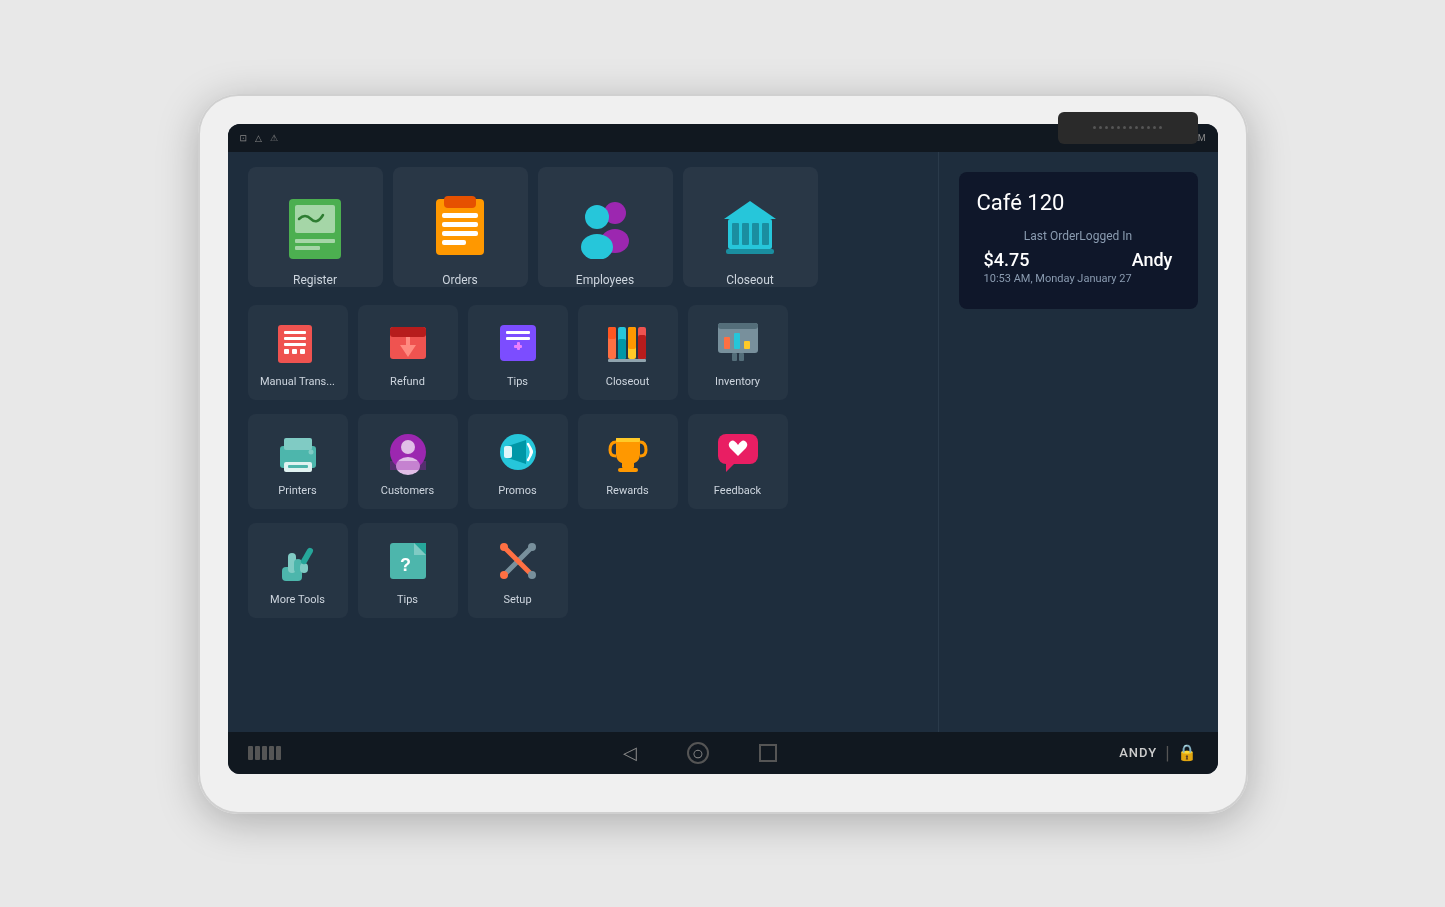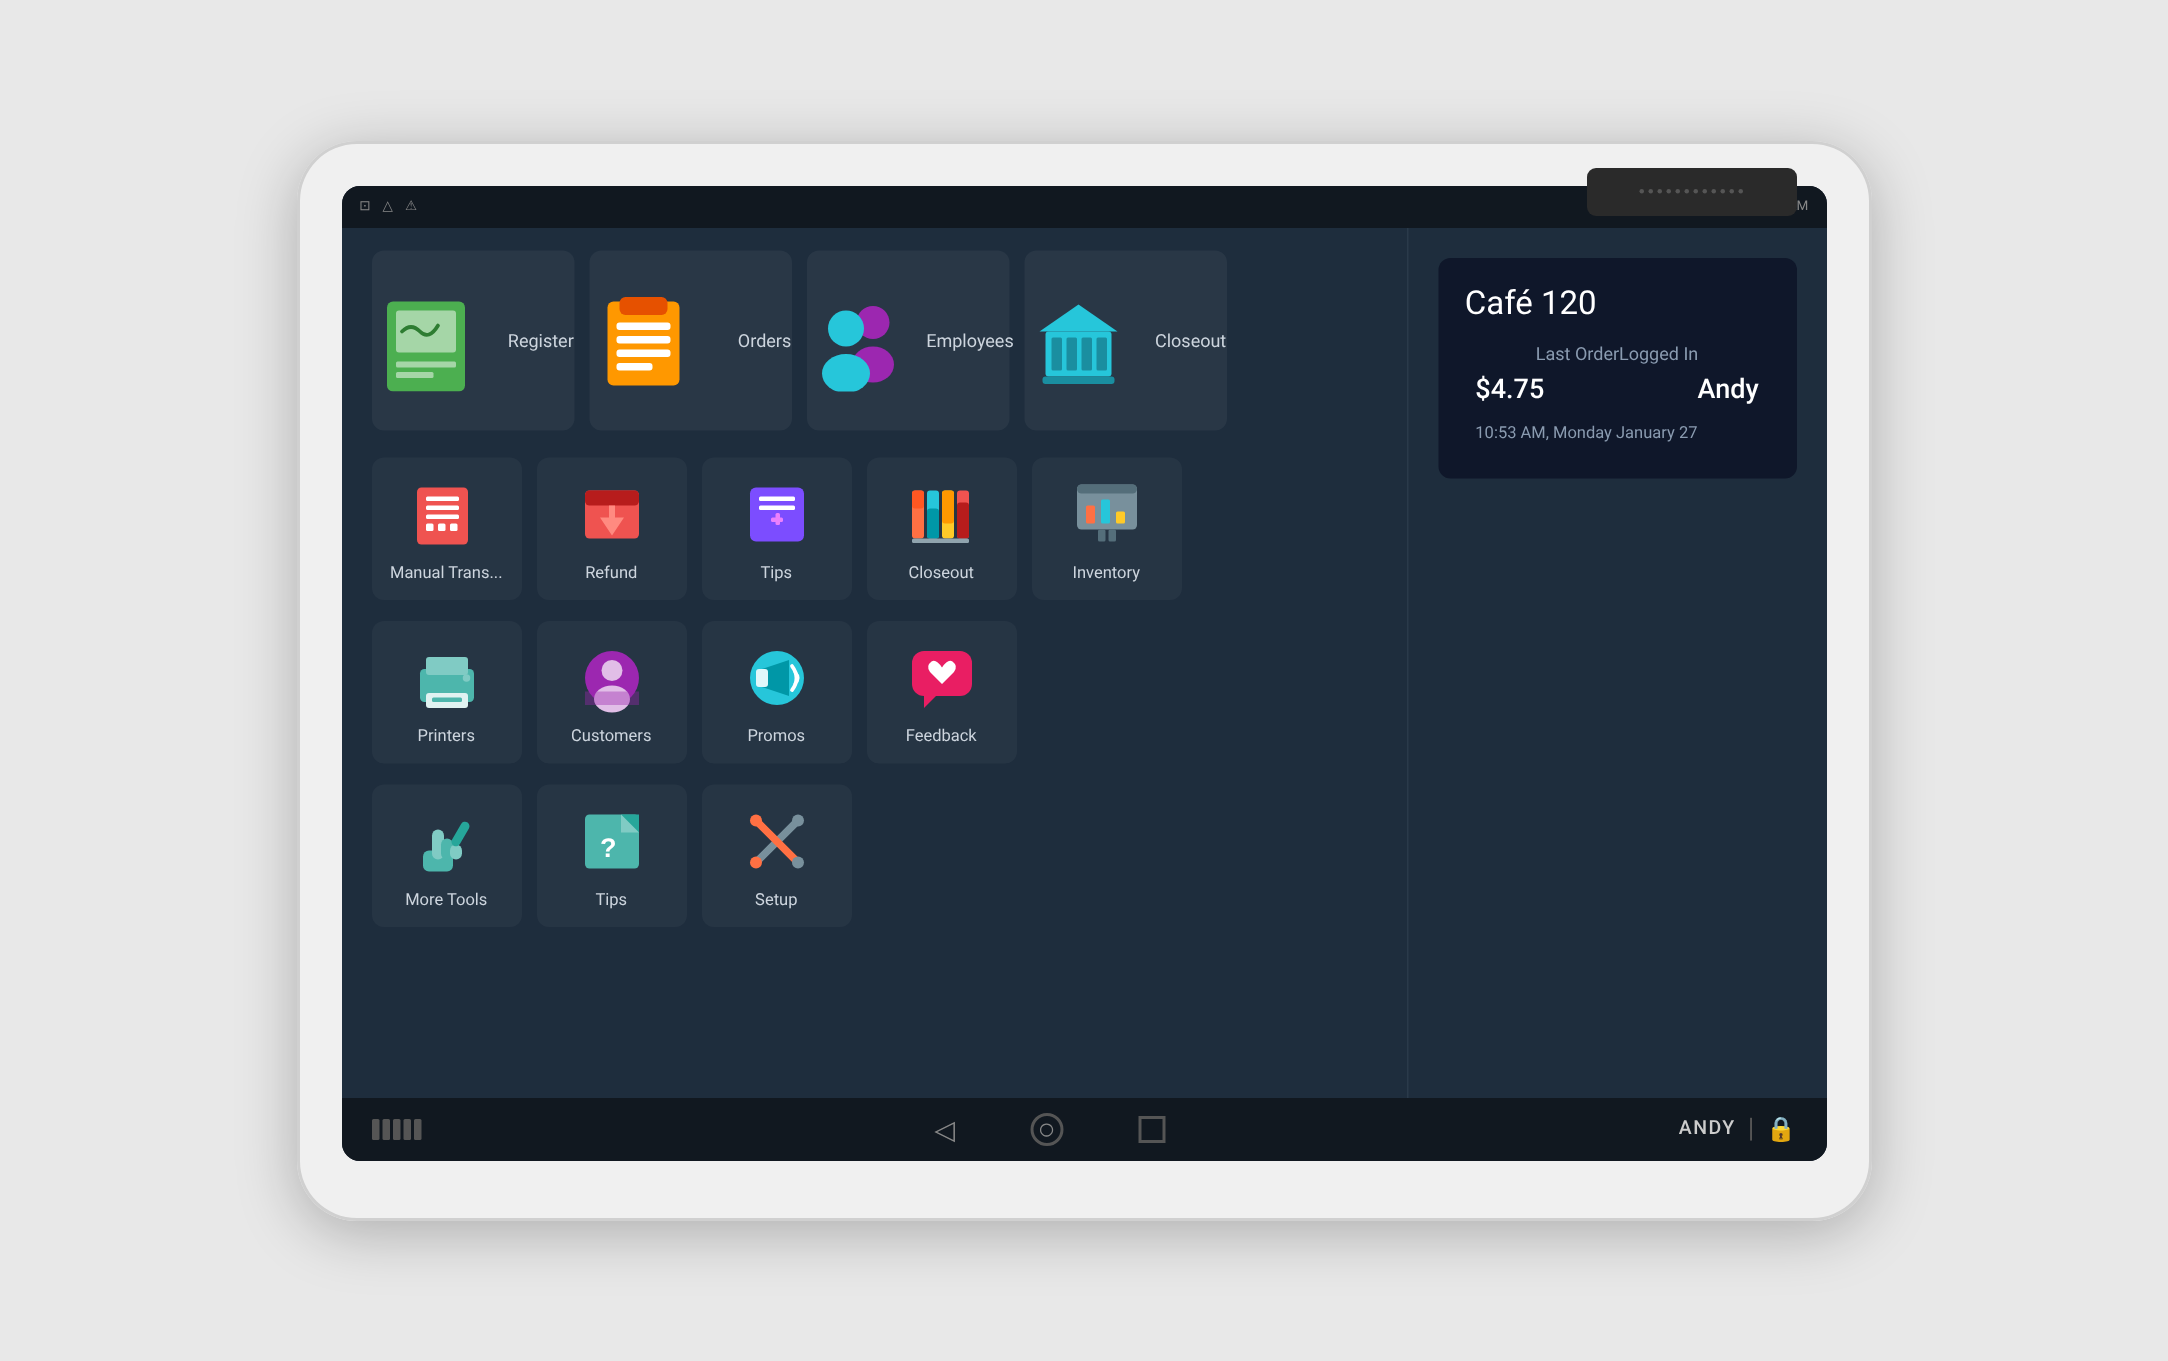--- a/index.html
+++ b/index.html
@@ -89,22 +89,23 @@
       gap: 10px;
       margin-bottom: 18px;
       justify-content: flex-start;
     }
     .large-app-tile {
       width: 135px;
       height: 120px;
       background: rgba(255,255,255,0.05);
       border-radius: 8px;
       display: flex;
-      align-items: center;
-      justify-content: space-between;
+      flex-direction: column;
+      align-items: center;
+      justify-content: flex-end;
       cursor: pointer;
       transition: background 0.15s;
       gap: 12px;
     }
     .large-icon-wrapper {
       width: 72px;
       height: 72px;
       display: flex;
       align-items: center;
       justify-content: center;
@@ -175,21 +176,21 @@
       font-size: 12px;
     }
     .info-value {
       color: #fff;
       font-size: 18px;
       font-weight: 500;
     }
     .info-subvalue {
       color: #8a9bb0;
       font-size: 11px;
-      margin-top: 12px;
+      margin-top: 2px;
     }
     .info-name {
       color: #fff;
       font-size: 18px;
       font-weight: 500;
       text-align: right;
     }
     
     .nav-bar {
       background: #111820;
@@ -463,20 +464,34 @@
                 <polygon points="14,18 32,12 32,36 14,30" fill="#0097a7"></polygon>
                 <rect x="10" y="18" width="8" height="12" rx="2" fill="#e0f7fa"></rect>
 
                 <path d="M34,16 Q40,24 34,32" stroke="#fff" stroke-width="2.5" fill="none" stroke-linecap="round"></path>
                 <path d="M36,20 Q40,24 36,28" stroke="#fff" stroke-width="2" fill="none" stroke-linecap="round"></path>
               </svg>
             </div>
             <span class="small-label">Promos</span>
           </div>
 
+          <div class="small-app-tile">
+            <div class="small-icon-wrapper">
+              <svg width="48" height="48" viewBox="0 0 48 48">
+
+                <rect x="18" y="34" width="12" height="6" rx="1" fill="#ff9800"></rect>
+                <rect x="14" y="40" width="20" height="4" rx="2" fill="#ff9800"></rect>
+                <path d="M12,10 L12,26 Q12,36 24,36 Q36,36 36,26 L36,10 Z" fill="#ff9800"></path>
+                <path d="M12,14 Q6,14 6,22 Q6,28 12,28" stroke="#ff9800" stroke-width="3" fill="none"></path>
+                <path d="M36,14 Q42,14 42,22 Q42,28 36,28" stroke="#ff9800" stroke-width="3" fill="none"></path>
+                <rect x="12" y="10" width="24" height="4" rx="1" fill="#ffca28"></rect>
+              </svg>
+            </div>
+            <span class="small-label">Rewards</span>
+          </div>
 
           <div class="small-app-tile">
             <div class="small-icon-wrapper">
               <svg width="48" height="48" viewBox="0 0 48 48">
 
                 <rect x="4" y="6" width="40" height="30" rx="8" fill="#e91e63"></rect>
                 <polygon points="12,36 20,36 12,44" fill="#e91e63"></polygon>
 
                 <path d="M24,28 L16,20 Q13,16 17,13 Q20,11 24,17 Q28,11 31,13 Q35,16 32,20 Z" fill="#fff"></path>
               </svg>

